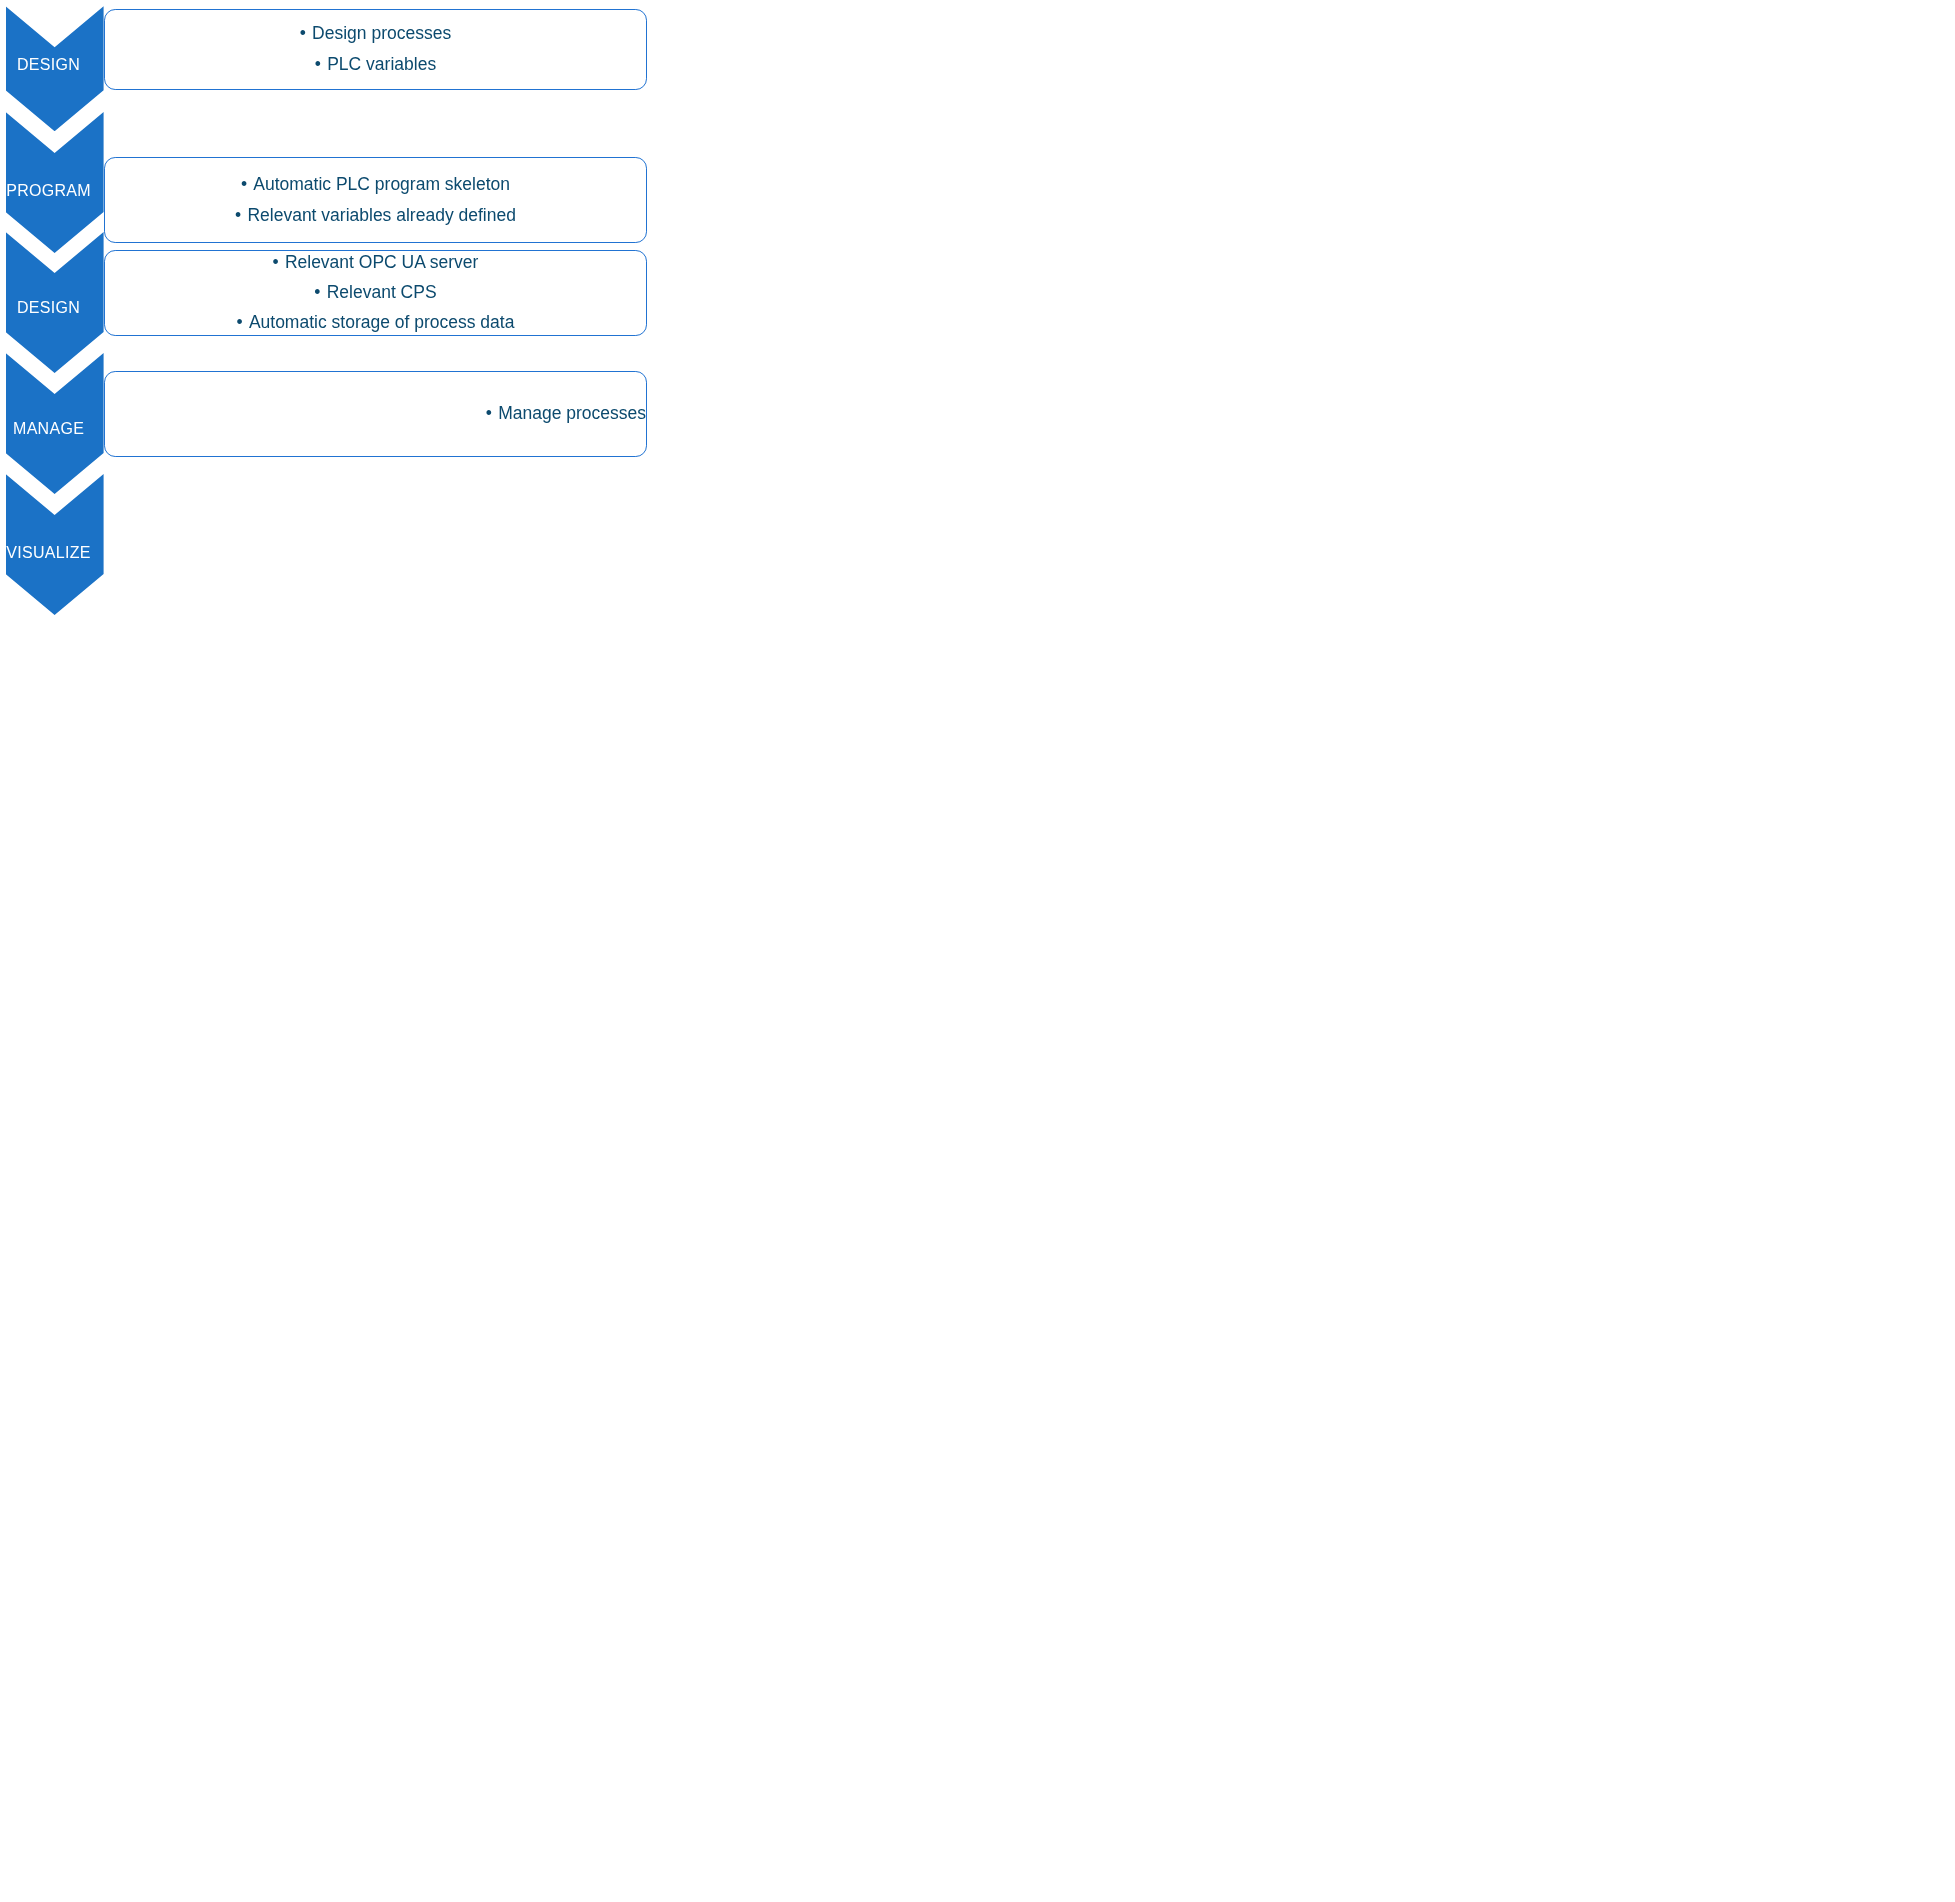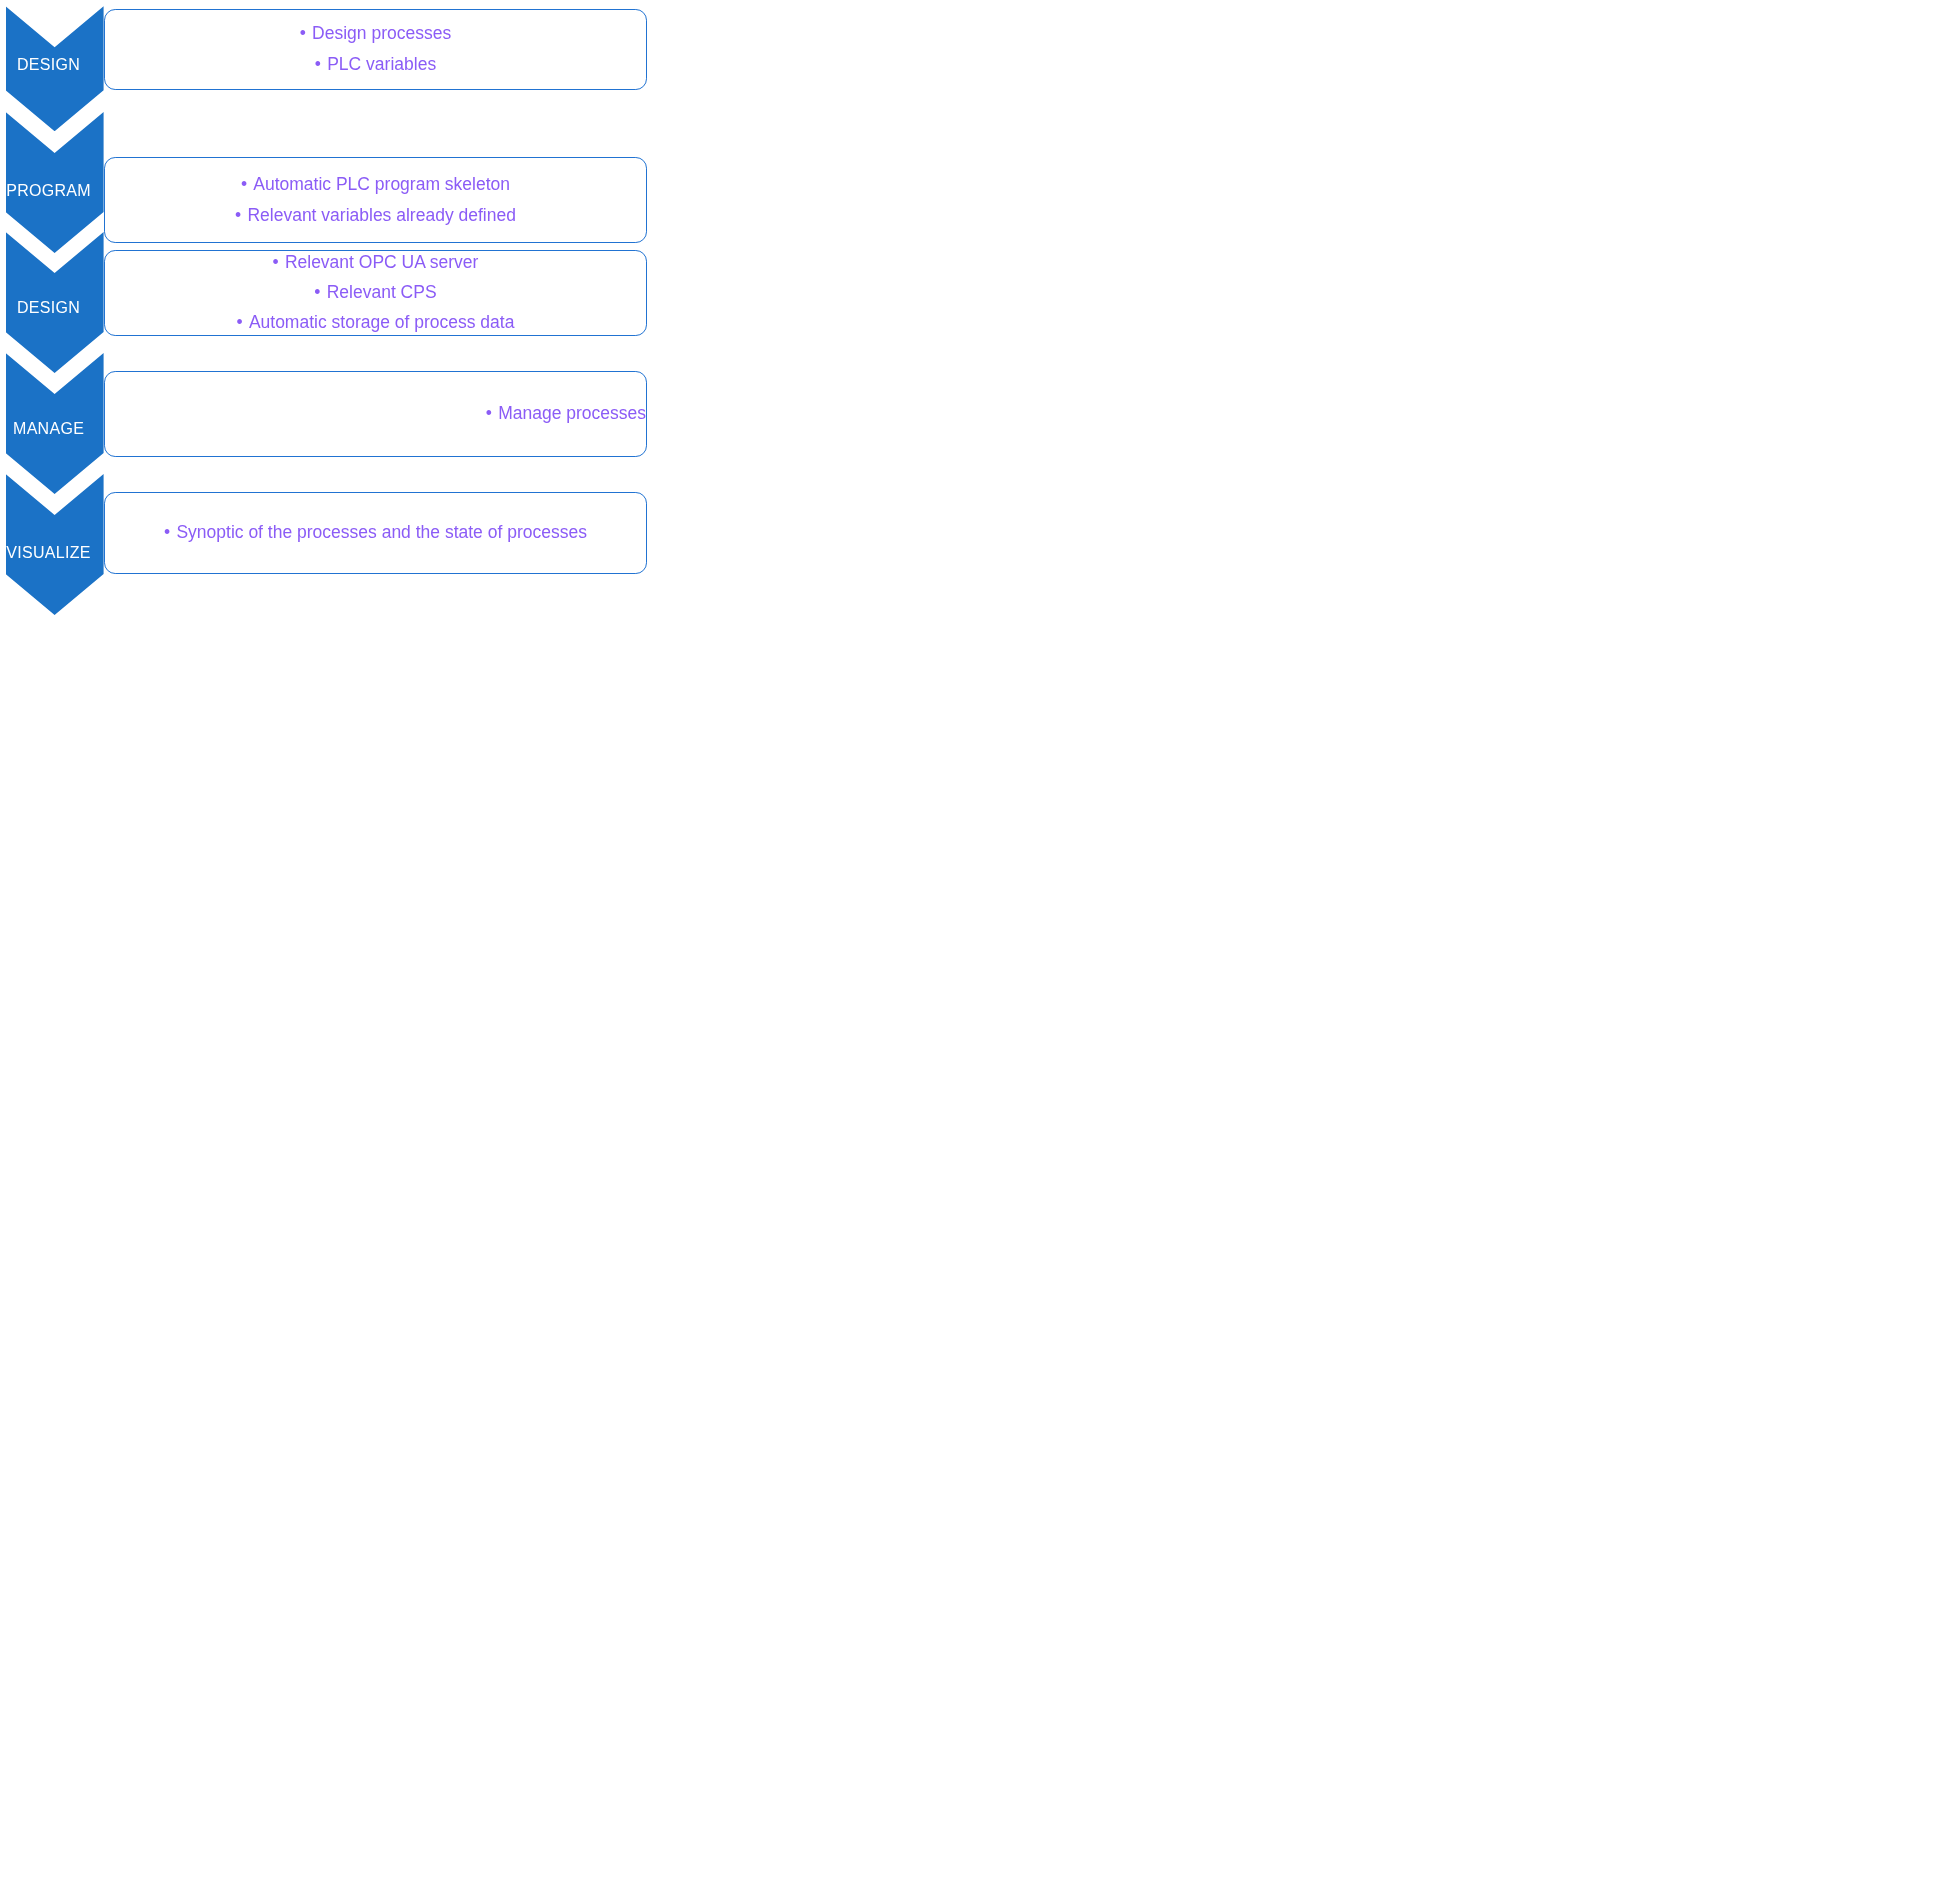--- a/index.html
+++ b/index.html
@@ -23,21 +23,21 @@
     width: 543px;
     box-sizing: border-box;
     border: 1.9px solid #2173d2;
     border-radius: 11.2px;
     background: #ffffff;
     display: flex;
     flex-direction: column;
     justify-content: center;
     align-items: center;
     text-align: center;
-    color: #8b5cf6;
+    color: #0c4a6e;
     font-size: 17.5px;
     line-height: 1.8;
     z-index: 1;
   }
   .b1 { top: 8.7px;  height: 81px; }
   .b2 { top: 129px; height: 86px; margin-top: 28px; }
   .b3 { top: 250px; height: 86px; line-height: 1.7; }
   .b4 { top: 371px; height: 86px; align-items: flex-end; }
   .b5 { top: 492px; height: 82px; }
 
@@ -135,20 +135,15 @@
   </div>
   <div class="box b4">
     <ul>
       <li><span class="bullet-marker">•</span><span>Manage processes</span></li>
     </ul>
   </div>
 
   <div class="chevron c5">
     <div class="chevron-label">VISUALIZE</div>
   </div>
-  <div class="box b5">
-    <ul>
-      <li><span class="bullet-marker">•</span><span>Synoptic of the processes and the state of processes</span></li>
-    </ul>
-  </div>
 
 </div>
 
 
 </body></html>

